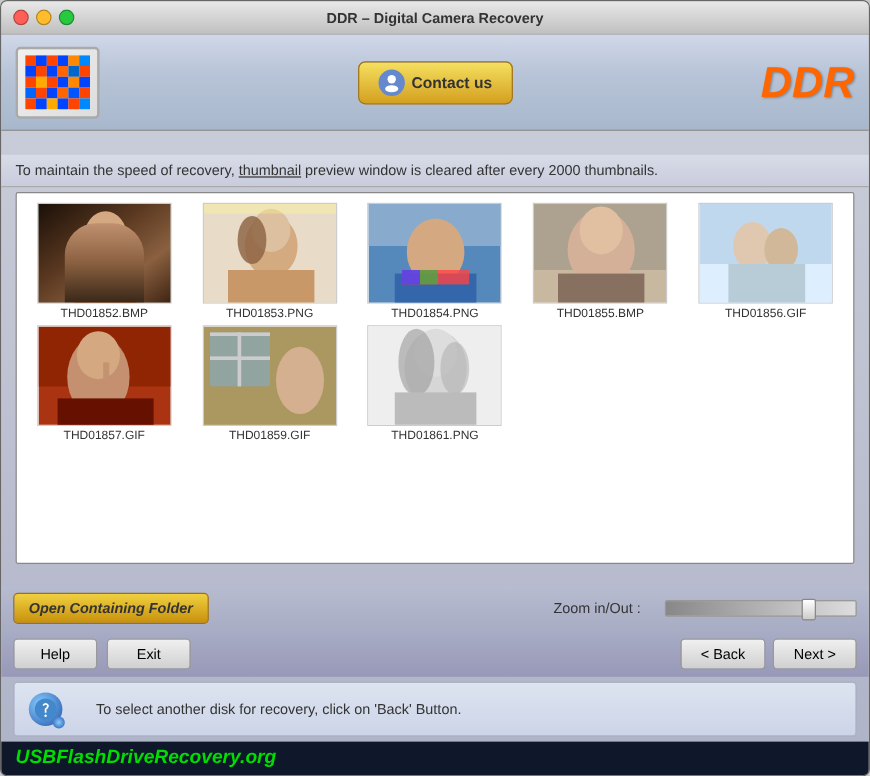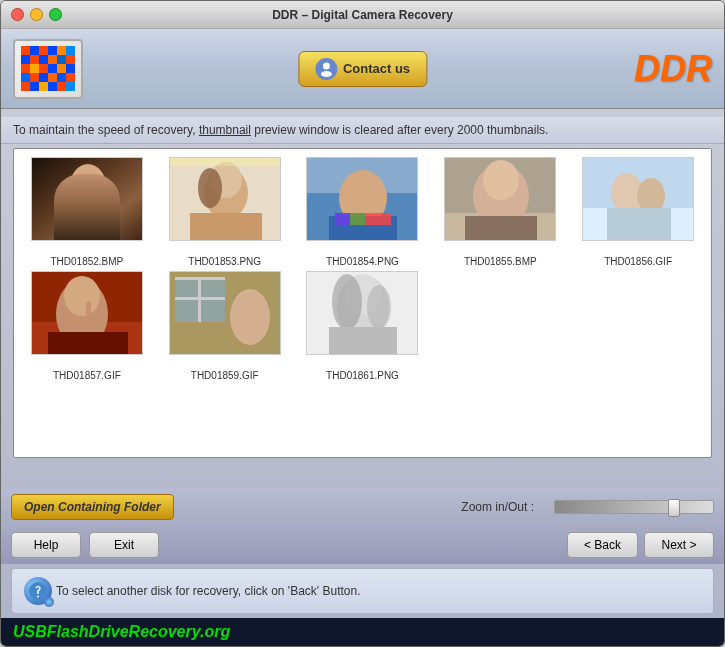--- a/index.html
+++ b/index.html
@@ -139,21 +139,21 @@
     }
     .thumb-grid {
       display: grid;
       grid-template-columns: repeat(5, 1fr);
       gap: 4px 8px;
     }
     .thumb-item {
       display: flex;
       flex-direction: column;
       align-items: center;
-      gap: 15px;
+      gap: 3px;
     }
     .thumb-img {
       width: 112px;
       height: 84px;
       object-fit: cover;
       border: 1px solid #ccc;
       overflow: hidden;
       position: relative;
     }
     .thumb-label {
@@ -240,21 +240,21 @@
 
     
     .status-bar {
       background: linear-gradient(to bottom, #dde4f0, #ccd4e8);
       border: 1px solid #aab0c4;
       border-radius: 4px;
       margin: 4px 10px;
       padding: 8px 12px;
       display: flex;
       align-items: center;
-      gap: 4px;
+      gap: 28px;
       font-size: 12px;
       color: #333;
     }
     .status-icon {
       width: 28px;
       height: 28px;
       background: radial-gradient(circle at 35% 35%, #88ccff, #2255aa);
       border-radius: 50%;
       display: flex;
       align-items: center;
@@ -299,21 +299,21 @@
       border: 1px solid #666;
       border-radius: 6px;
       overflow: hidden;
     }
 
     .content-area {
       flex: 1;
       background: linear-gradient(to bottom, #c8ccd8, #b0b4c8);
       display: flex;
       flex-direction: column;
-      padding: 8px 0 0 0;
+      padding: 20px 0 0 0;
     }
 
     
     .photo-portrait-1 {
       background: linear-gradient(160deg, #1a1008 0%, #3a2818 20%, #8a6040 45%, #554030 65%, #221808 85%, #332010 100%);
       position: relative;
     }
     .photo-portrait-1::before {
       content: '';
       position: absolute;

